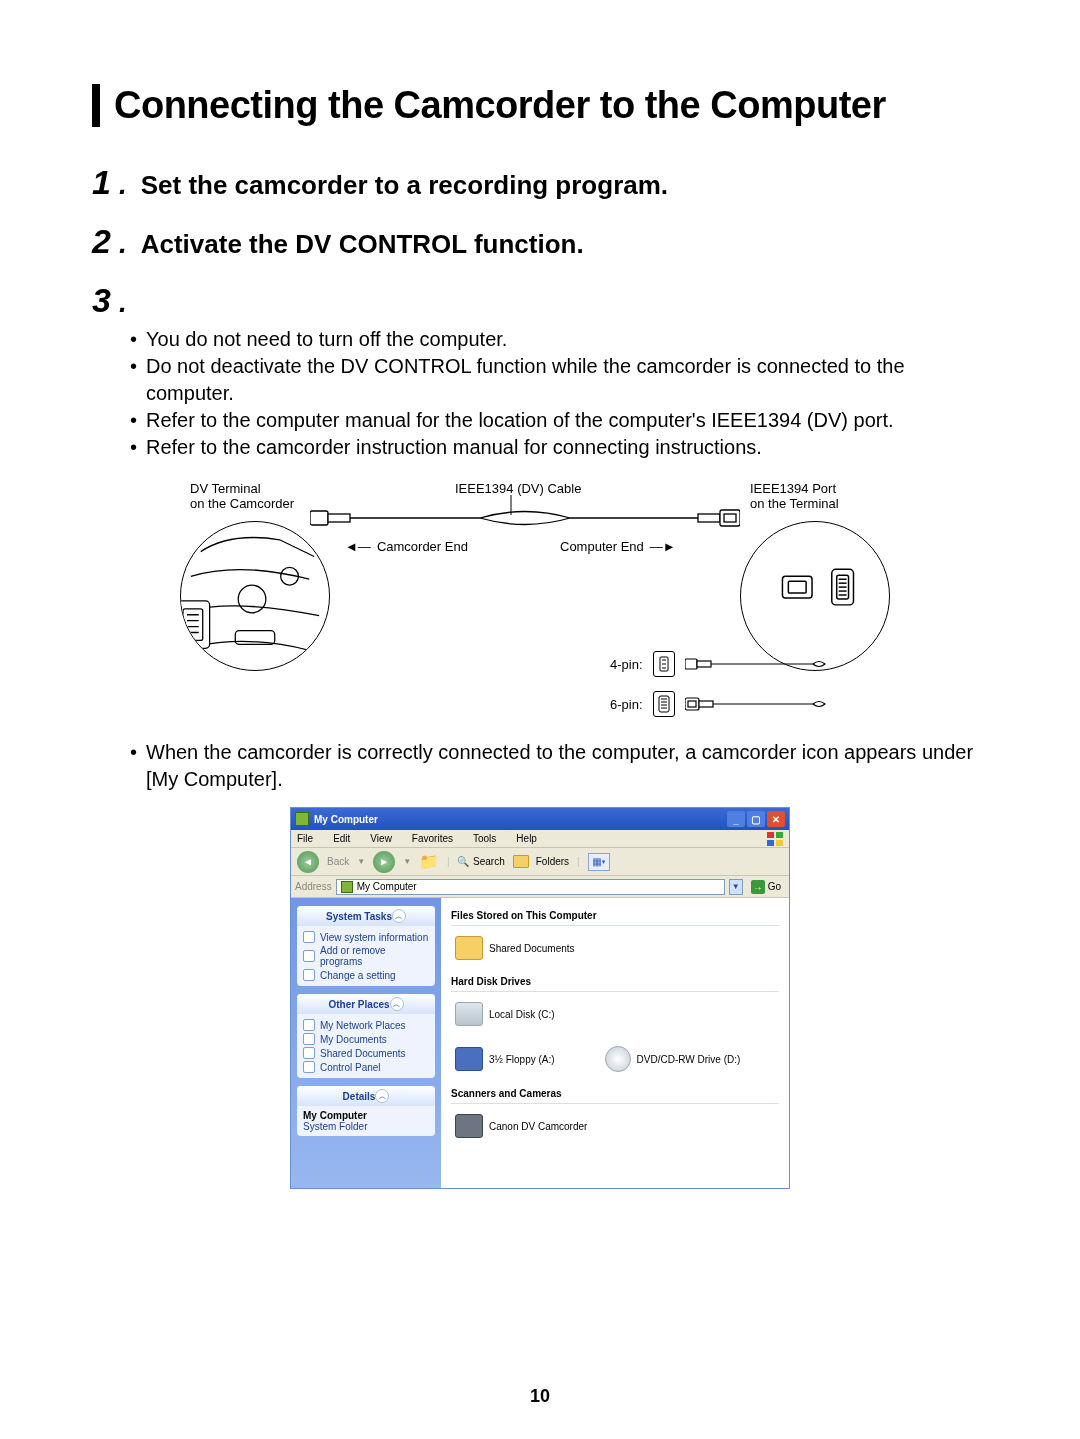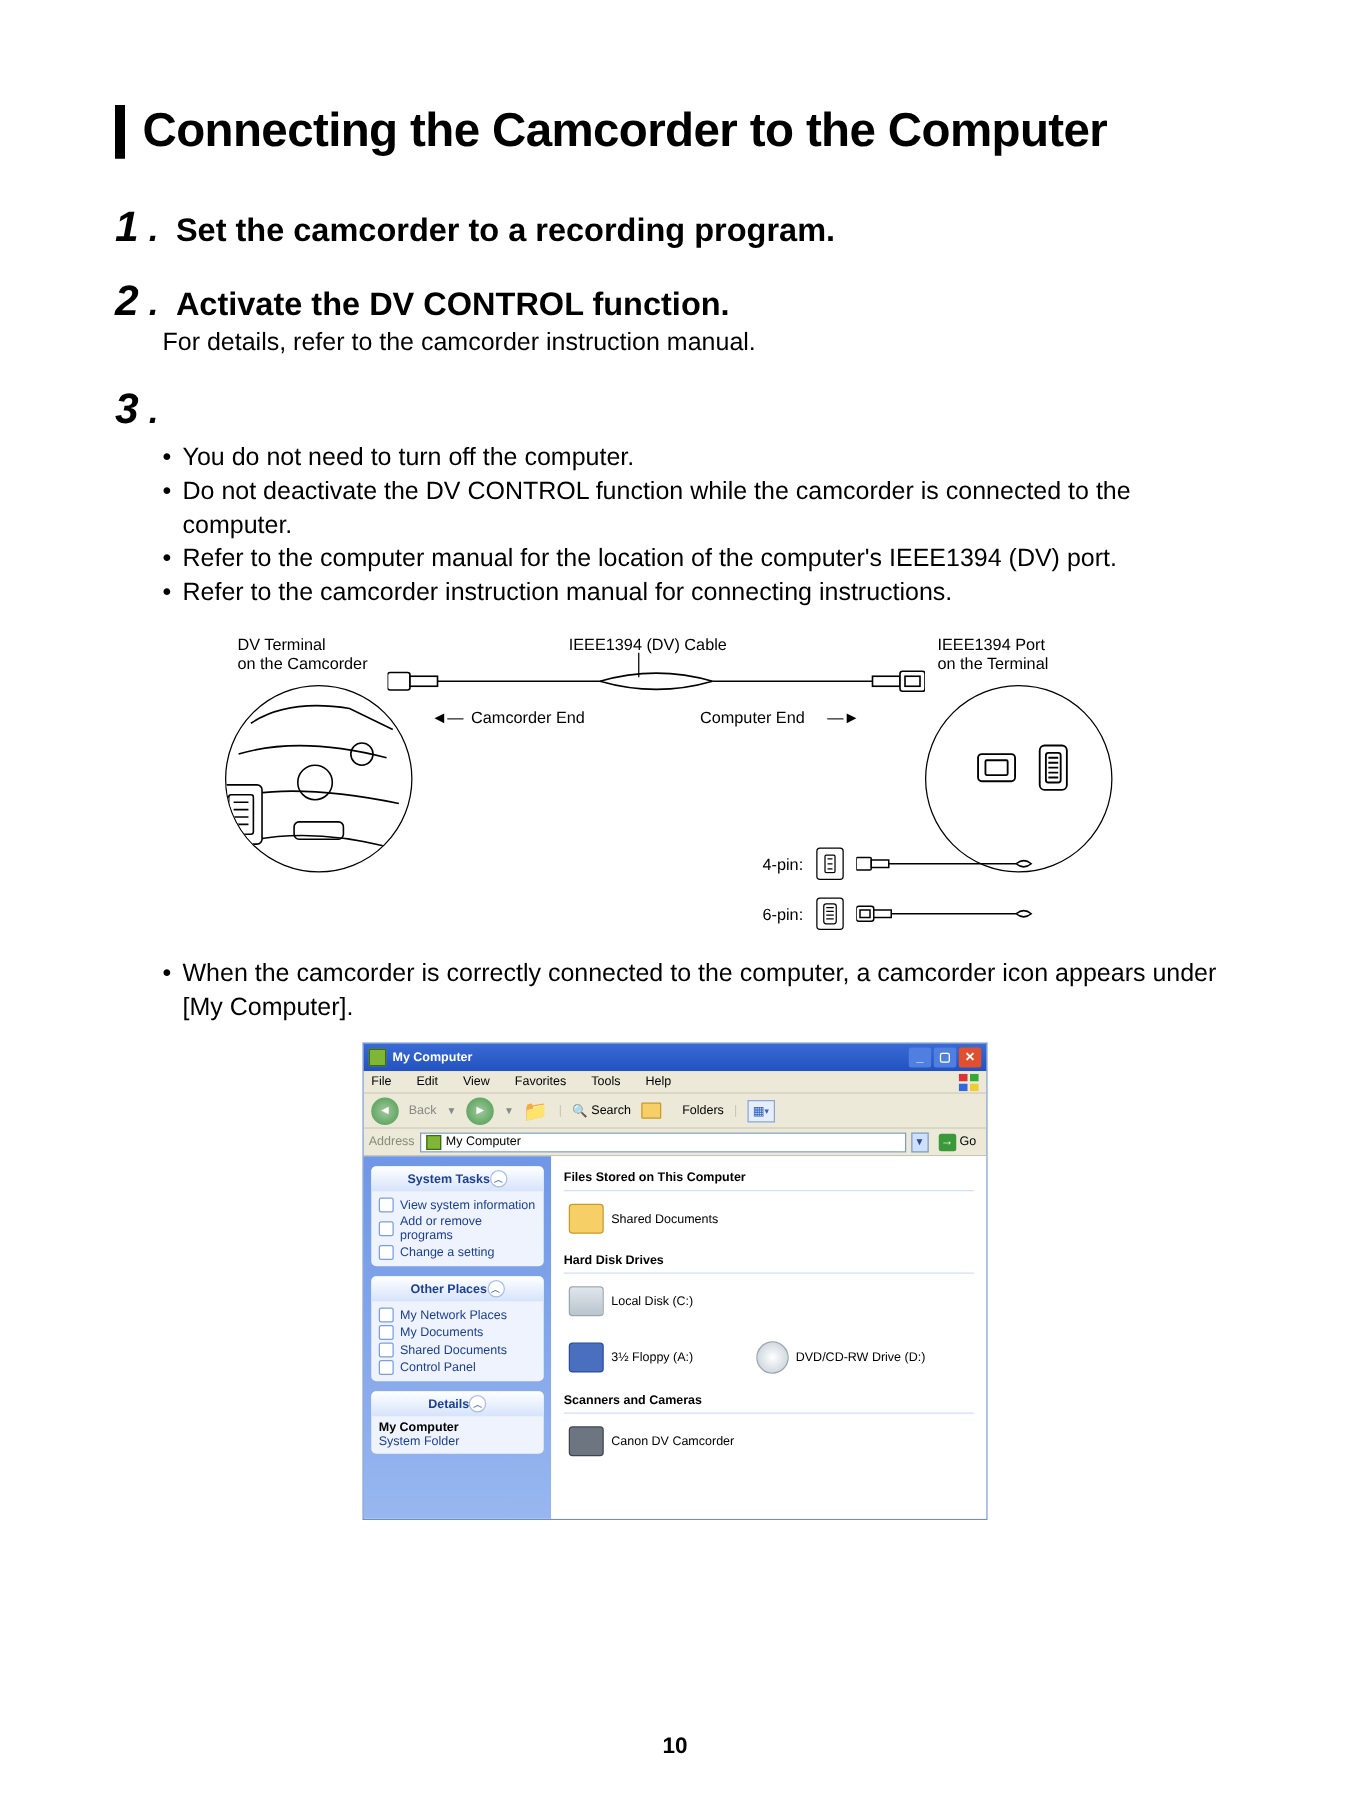--- a/index.html
+++ b/index.html
@@ -145,21 +145,21 @@
     gap:8px;
     padding:0 6px;
     border-bottom:1px solid #c9c5b5;
   }
   .tb-icon { width:22px; height:22px; border-radius:50%; display:flex; align-items:center; justify-content:center;}
   .tb-back { background:radial-gradient(#a0c8a0,#4a9a4a); color:#fff;}
   .tb-fwd { background:radial-gradient(#a0c8a0,#4a9a4a); color:#fff;}
   .tb-up { color:#d08020; font-size:16px;}
   .tb-search { display:flex; align-items:center; gap:3px;}
   .tb-search .mag { color:#3060c0;}
-  .tb-folders { display:flex; align-items:center; gap:17px;}
+  .tb-folders { display:flex; align-items:center; gap:7px;}
   .tb-folders .fld { width:16px; height:13px; background:#f6cf67; border:1px solid #c79a2a; border-radius:1px;}
   .tb-views { width:22px; height:18px; border:1px solid #8aa6d6; background:#e6eefc; display:flex; align-items:center; justify-content:center;}
   .mc-address {
     background:#ece9d8;
     height:22px;
     display:flex;
     align-items:center;
     padding:0 4px;
     border-bottom:1px solid #c9c5b5;
     gap:4px;
@@ -207,21 +207,20 @@
       <span class="step-title">Set the camcorder to a recording program.</span>
     </div>
   </div>
 
   <div class="step">
     <div class="step-head">
       <span class="step-num">2</span>
         <span class="dot">.</span>
       <span class="step-title">Activate the DV CONTROL function.</span>
     </div>
-    <div class="step-body">For details, refer to the camcorder instruction manual.</div>
   </div>
 
   <div class="step">
     <div class="step-head">
       <span class="step-num">3</span>
         <span class="dot">.</span>
     </div>
     <div class="bullets" style="margin-top:6px;">
       <div class="bline">
           <span class="bdot">•</span>
@@ -304,21 +303,21 @@
     </svg>
 
     <svg style="position:absolute; left:330px; top:14px; width:2px; height:20px;">
         <line x1="1" y1="0" x2="1" y2="20" stroke="#000"></line>
       </svg>
 
     <div class="lbl" style="left:165px; top:58px; display:flex; align-items:center; gap:6px;">
       <span>◄—</span>
       <span>Camcorder End</span>
     </div>
-    <div class="lbl" style="left:380px; top:58px; display:flex; align-items:flex-end; gap:18px;">
+    <div class="lbl" style="left:380px; top:58px; display:flex; align-items:flex-end; gap:6px;">
       <span>Computer End</span>
       <span>—►</span>
     </div>
 
     <div class="pin-row pin4">
       <span>4-pin:</span>
       <div class="conn-box">
         <svg width="10" height="16">
             <rect x="1" y="1" width="8" height="14" rx="1" fill="none" stroke="#000"></rect>
             <line x1="3" y1="4" x2="7" y2="4" stroke="#000"></line>

